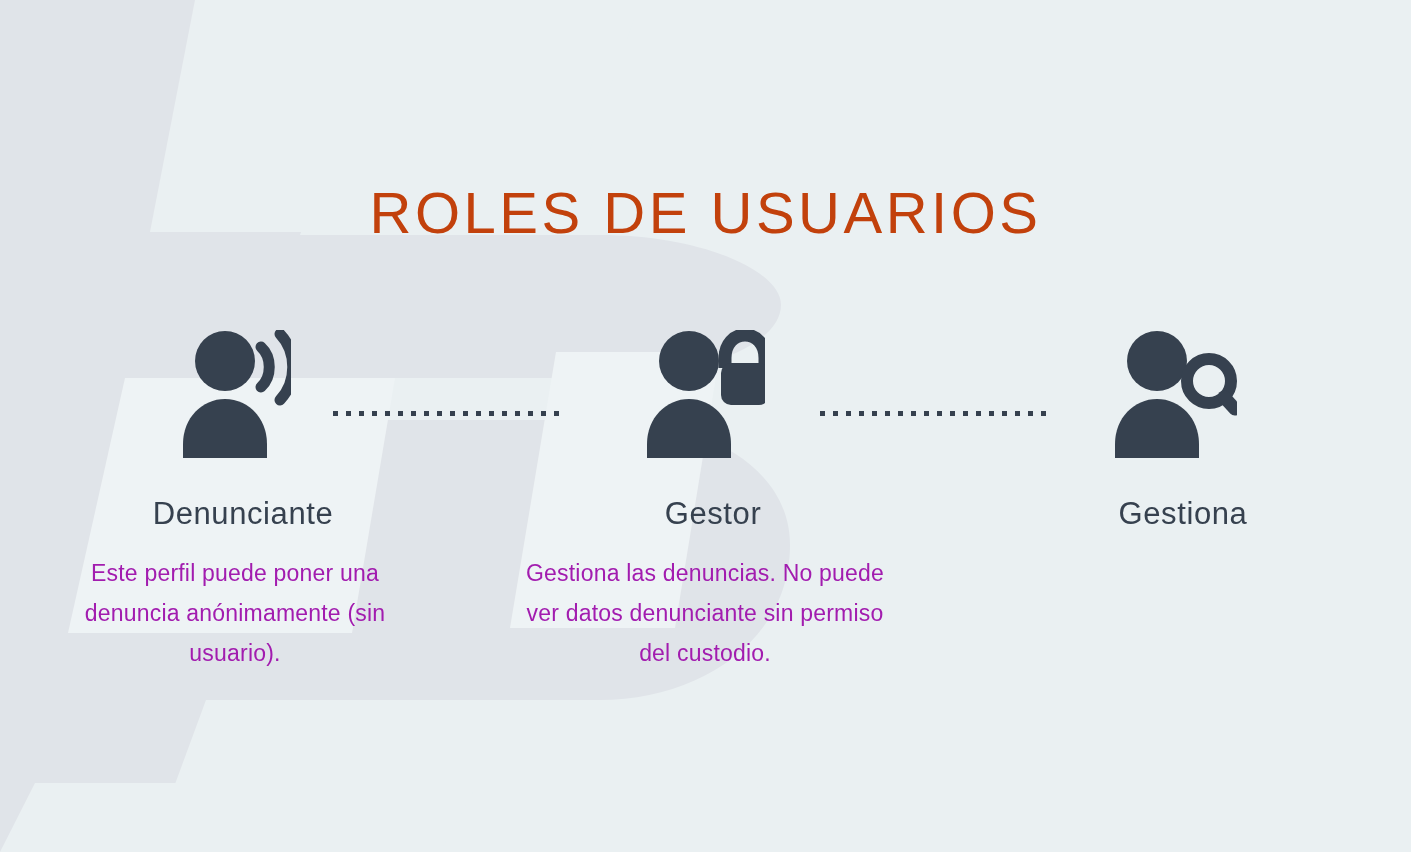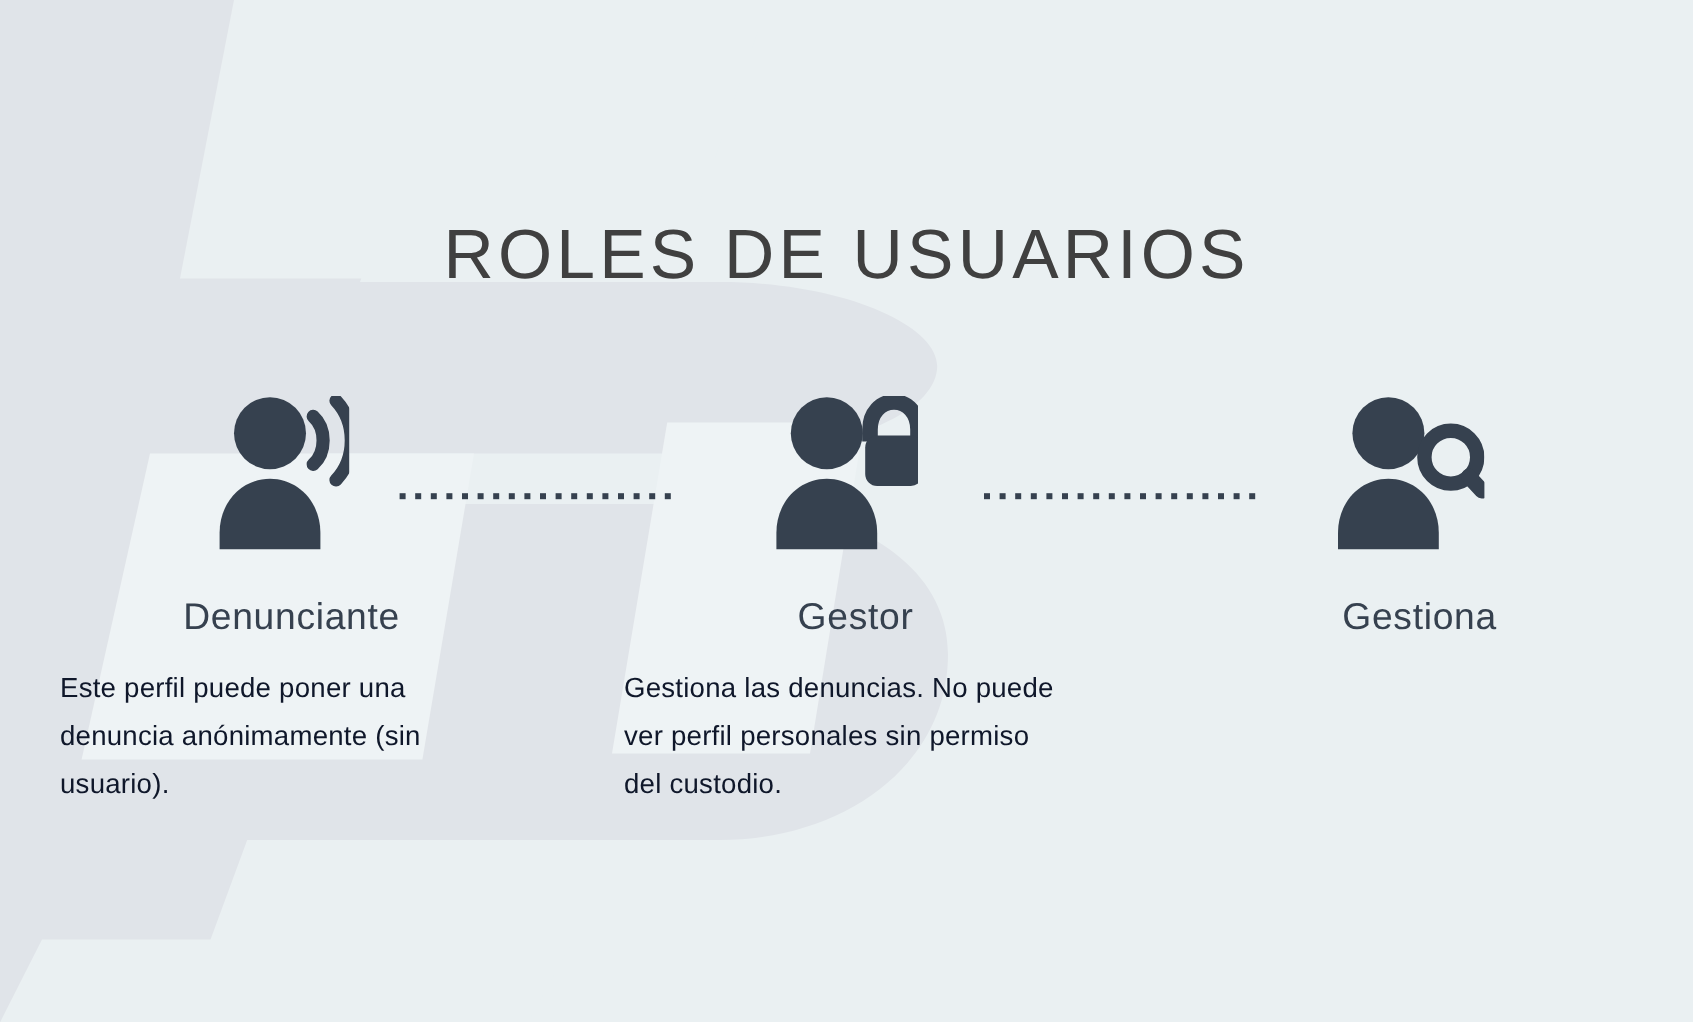--- a/index.html
+++ b/index.html
@@ -42,21 +42,21 @@
   .slide-title {
     position: absolute;
     top: 140px;
     left: 0;
     width: 1411px;
     text-align: center;
     font-family: "Liberation Sans", sans-serif;
     font-size: 58px;
     font-weight: 400;
     letter-spacing: 3.5px;
-    color: #404040;
+    color: #c2410c;
     white-space: nowrap;
   }
 
   .columns {
     position: absolute;
     top: 330px;
     left: 0;
     width: 1411px;
     display: flex;
     align-items: flex-start;
@@ -84,26 +84,27 @@
     font-weight: 400;
     letter-spacing: 0.6px;
     color: #36414f;
     line-height: 1;
     margin-left: 16px;
   }
 
   .role-desc {
     margin-top: 24px;
     width: 370px;
+    text-align: center;
     font-family: "Liberation Sans", sans-serif;
     font-size: 23px;
     font-weight: 400;
     line-height: 40px;
     letter-spacing: 0.2px;
-    color: #0f172a;
+    color: #a21caf;
   }
 
   
   .connector {
     position: absolute;
     top: 411px;
     height: 6px;
     z-index: 3;
   }
   .connector-1 { left: 333px; width: 225px; }
@@ -212,21 +213,21 @@
       <div class="role-col">
         <div class="role-icon">
           <svg width="120" height="128" viewBox="0 0 120 128" xmlns="http://www.w3.org/2000/svg">
             <circle cx="44" cy="31" r="30" fill="#36414f"></circle>
             <path d="M 2 128 L 2 114 C 2 88 21 69 44 69 C 67 69 86 88 86 114 L 86 128 Z" fill="#36414f"></path>
             <path d="M 80 38 L 80 28 C 80 14 89 5 100 5 C 111 5 120 14 120 28 L 120 38" stroke="#36414f" stroke-width="13" fill="none" stroke-linecap="butt"></path>
             <rect x="76" y="33" width="48" height="42" rx="10" fill="#36414f"></rect>
           </svg>
         </div>
         <div class="role-name">Gestor</div>
-        <div class="role-desc">Gestiona las denuncias. No puede ver perfil personales sin permiso del custodio.</div>
+        <div class="role-desc">Gestiona las denuncias. No puede ver datos denunciante sin permiso del custodio.</div>
       </div>
 
       <div class="role-col">
         <div class="role-icon">
           <svg width="124" height="128" viewBox="0 0 124 128" xmlns="http://www.w3.org/2000/svg">
             <circle cx="44" cy="31" r="30" fill="#36414f"></circle>
             <path d="M 2 128 L 2 114 C 2 88 21 69 44 69 C 67 69 86 88 86 114 L 86 128 Z" fill="#36414f"></path>
             <circle cx="96" cy="51" r="22" fill="none" stroke="#36414f" stroke-width="12"></circle>
             <path d="M 111 67 L 122 79" stroke="#36414f" stroke-width="13" fill="none" stroke-linecap="round"></path>
           </svg>

